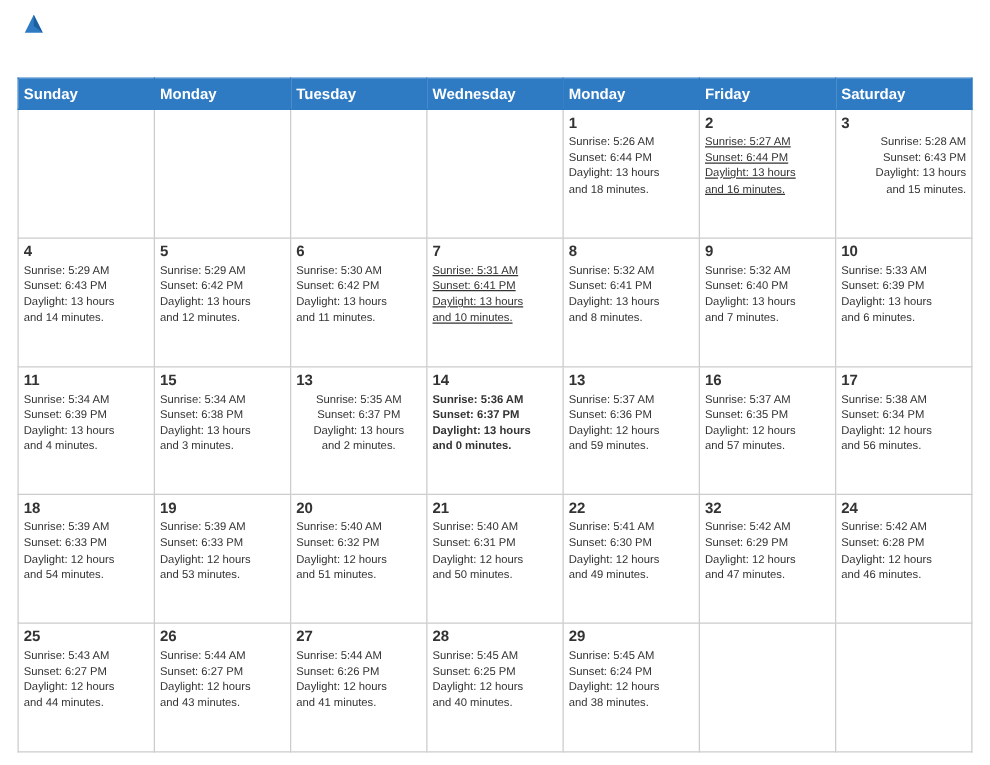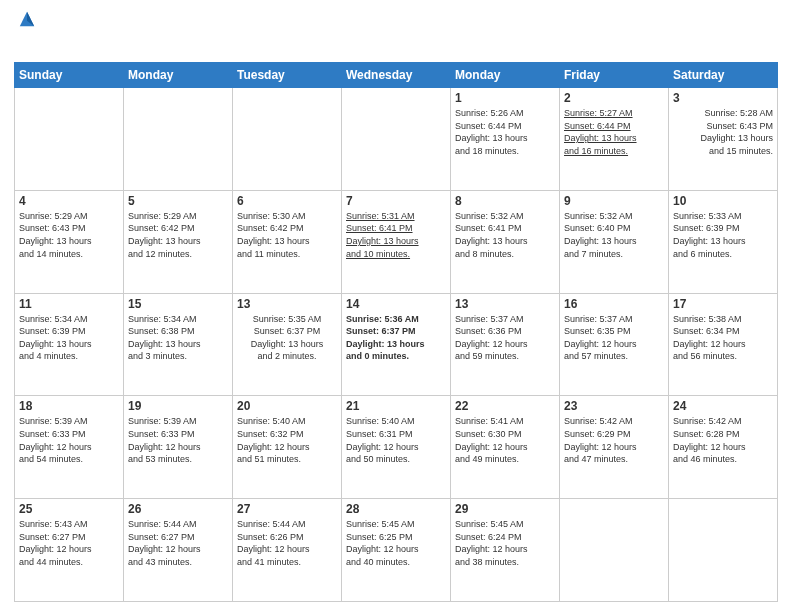--- a/index.html
+++ b/index.html
@@ -293,21 +293,21 @@
 and 50 minutes.</div>
           </td>
           <td>
             <div class="day-number">22</div>
             <div class="day-info" style="white-space: pre-line;">Sunrise: 5:41 AM
 Sunset: 6:30 PM
 Daylight: 12 hours
 and 49 minutes.</div>
           </td>
           <td>
-            <div class="day-number">23</div>
+            <div class="day-number">32</div>
             <div class="day-info" style="white-space: pre-line;">Sunrise: 5:42 AM
 Sunset: 6:29 PM
 Daylight: 12 hours
 and 47 minutes.</div>
           </td>
           <td>
             <div class="day-number">24</div>
             <div class="day-info" style="white-space: pre-line;">Sunrise: 5:42 AM
 Sunset: 6:28 PM
 Daylight: 12 hours

